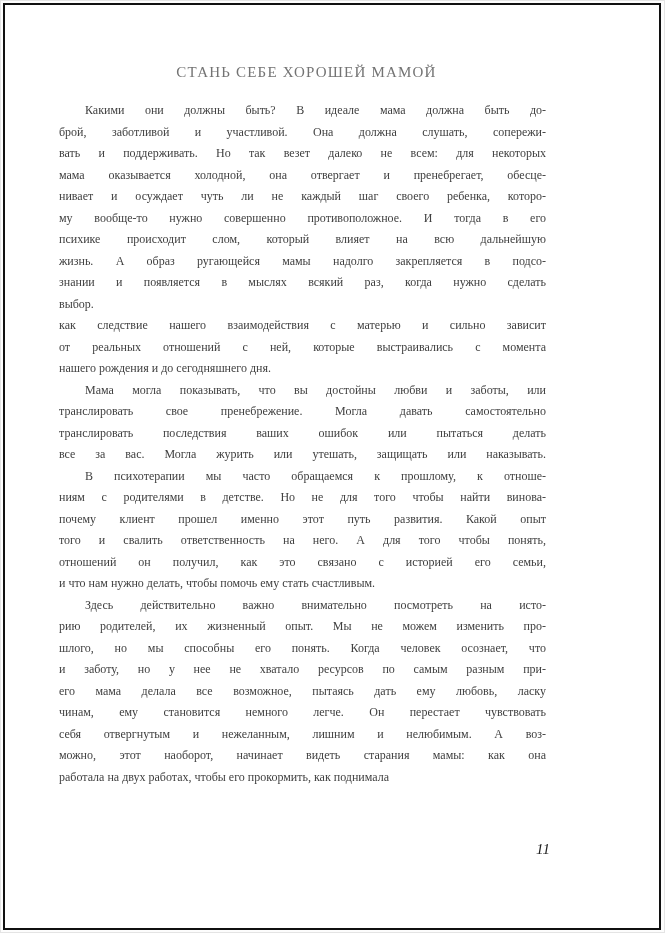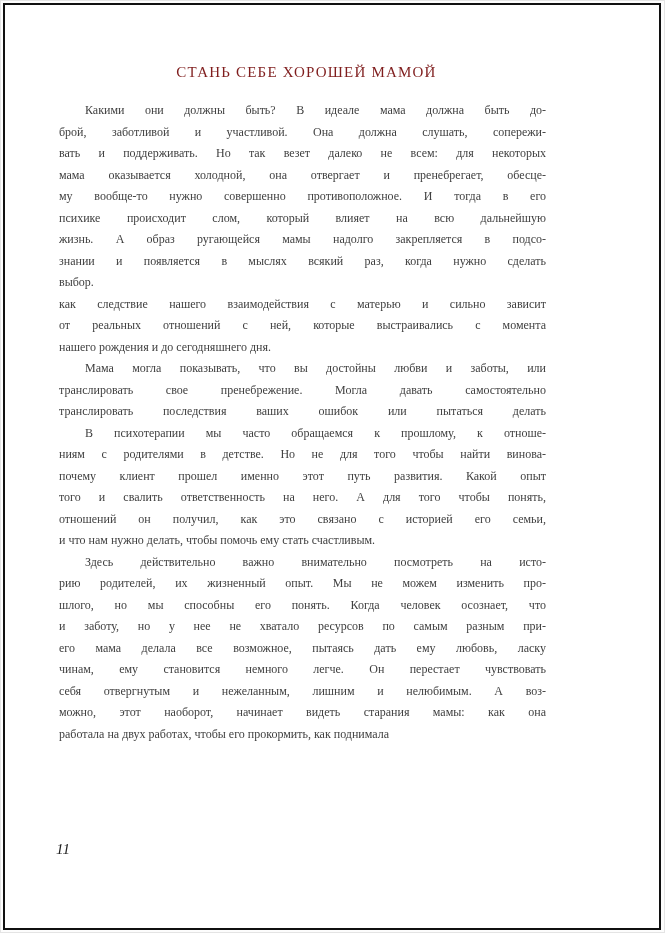--- a/index.html
+++ b/index.html
@@ -30,21 +30,21 @@
     background: #ffffff;
   }
   .running-header {
     position: absolute;
     top: 64px;
     left: 63px;
     width: 487px;
     text-align: center;
     font-size: 15px;
     letter-spacing: 1.2px;
-    color: #7f1d1d;
+    color: #737373;
     white-space: nowrap;
   }
   .body-text {
     position: absolute;
     top: 100px;
     left: 59px;
     width: 487px;
     font-size: 12px;
     color: #404040;
   }
@@ -60,58 +60,60 @@
   }
   .line.first {
     text-indent: 26px;
   }
   .line.last {
     text-align-last: left;
   }
   .page-number {
     position: absolute;
     top: 841px;
-    left: 56px;
+    left: 63px;
     width: 487px;
-    text-align: left;
+    text-align: right;
     font-style: italic;
     font-size: 15px;
     color: #222222;
   }
 </style>
 </head>
 <body>
 
 <div class="scan-edge"></div>
 
 <div class="page-frame"></div>
 
 <div class="running-header">СТАНЬ СЕБЕ ХОРОШЕЙ МАМОЙ</div>
 
 <div class="body-text">
     <div class="paragraph">
       <div class="line first">Какими они должны быть? В идеале мама должна быть до-</div>
       <div class="line">брой, заботливой и участливой. Она должна слушать, сопережи-</div>
       <div class="line">вать и поддерживать. Но так везет далеко не всем: для некоторых</div>
       <div class="line">мама оказывается холодной, она отвергает и пренебрегает, обесце-</div>
+      <div class="line">нивает и осуждает чуть ли не каждый шаг своего ребенка, которо-</div>
       <div class="line">му вообще-то нужно совершенно противоположное. И тогда в его</div>
       <div class="line">психике происходит слом, который влияет на всю дальнейшую</div>
       <div class="line">жизнь. А образ ругающейся мамы надолго закрепляется в подсо-</div>
       <div class="line">знании и появляется в мыслях всякий раз, когда нужно сделать</div>
       <div class="line last">выбор.</div>
     </div>
     <div class="paragraph">
       <div class="line">как следствие нашего взаимодействия с матерью и сильно зависит</div>
       <div class="line">от реальных отношений с ней, которые выстраивались с момента</div>
       <div class="line last">нашего рождения и до сегодняшнего дня.</div>
     </div>
     <div class="paragraph">
       <div class="line first">Мама могла показывать, что вы достойны любви и заботы, или</div>
       <div class="line">транслировать свое пренебрежение. Могла давать самостоятельно</div>
       <div class="line">транслировать последствия ваших ошибок или пытаться делать</div>
+      <div class="line">все за вас. Могла журить или утешать, защищать или наказывать.</div>
     </div>
     <div class="paragraph">
       <div class="line first">В психотерапии мы часто обращаемся к прошлому, к отноше-</div>
       <div class="line">ниям с родителями в детстве. Но не для того чтобы найти винова-</div>
       <div class="line">почему клиент прошел именно этот путь развития. Какой опыт</div>
       <div class="line">того и свалить ответственность на него. А для того чтобы понять,</div>
       <div class="line">отношений он получил, как это связано с историей его семьи,</div>
       <div class="line last">и что нам нужно делать, чтобы помочь ему стать счастливым.</div>
     </div>
     <div class="paragraph">

